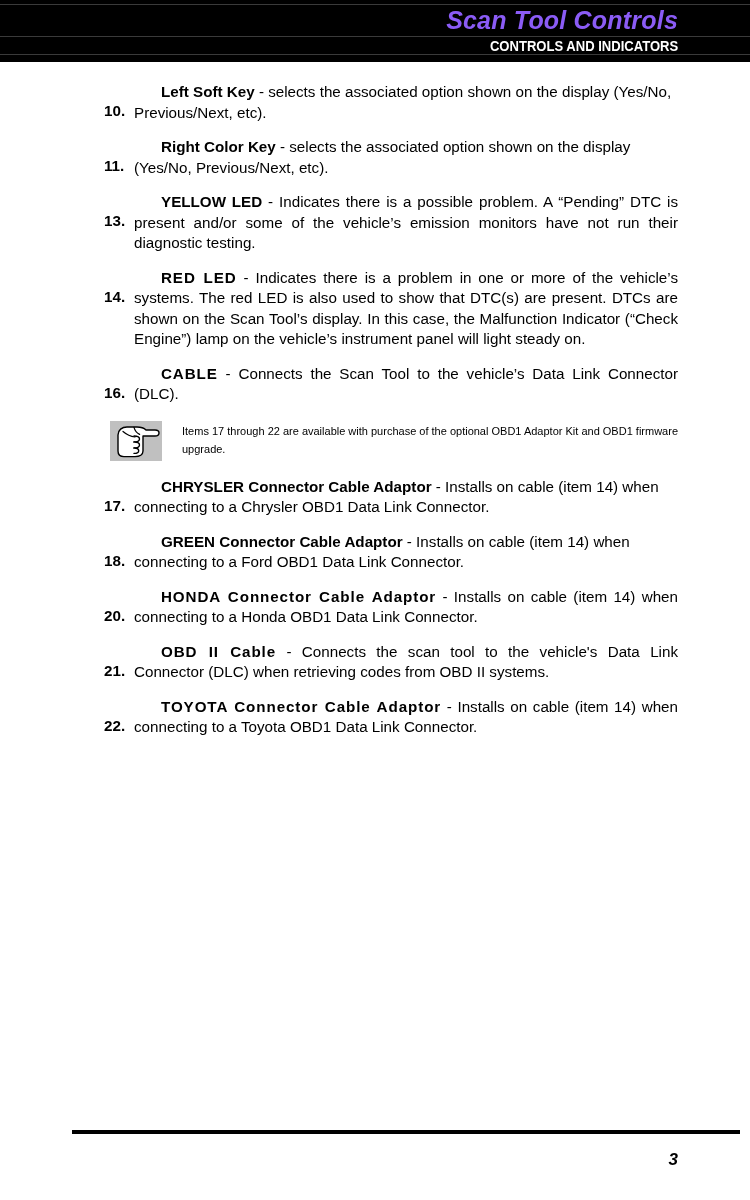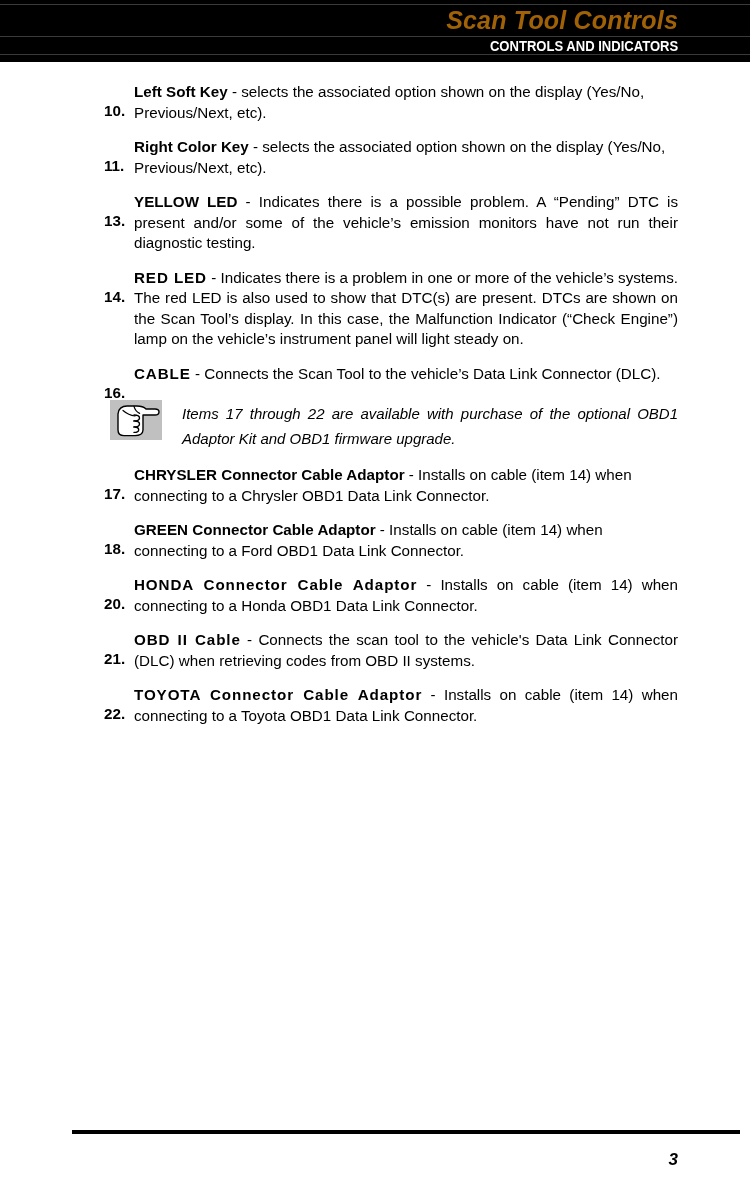--- a/index.html
+++ b/index.html
@@ -47,21 +47,21 @@
     top: 54px;
     left: 0;
     width: 750px;
     height: 1px;
     background: #3a3a3a;
   }
   .header-title {
     position: absolute;
     top: 6px;
     right: 72px;
-    color: #a16207;
+    color: #8b5cf6;
     font-size: 25px;
     font-weight: bold;
     font-style: italic;
     letter-spacing: 0.2px;
     line-height: 29px;
     white-space: nowrap;
   }
   .header-subtitle {
     position: absolute;
     top: 38px;
@@ -99,20 +99,21 @@
     position: absolute;
     left: 0;
     top: 0;
     font-weight: bold;
     width: 26px;
     text-align: left;
     margin-top: 19px;
   }
   .item .term {
     font-weight: bold;
+    margin-left: 27px;
   }
   .item .term.spread {
     letter-spacing: 1.6px;
   }
   .item .term.spread-sm {
     letter-spacing: 0.9px;
   }
   .item .inline-bold {
     font-weight: bold;
   }
@@ -130,23 +131,22 @@
     top: 0;
     width: 52px;
     height: 40px;
     background: #c0c0c0;
     overflow: hidden;
   }
   .note-icon svg {
     display: block;
   }
   .note-text {
-    font-size: 15px;
-    font-style: italic;
-    line-height: 25px;
+    font-size: 11px;
+    line-height: 18px;
     text-align: justify;
     text-justify: inter-word;
     padding-top: 1px;
   }
 
   
   .page-footer {
     position: absolute;
     left: 0;
     bottom: 0;

